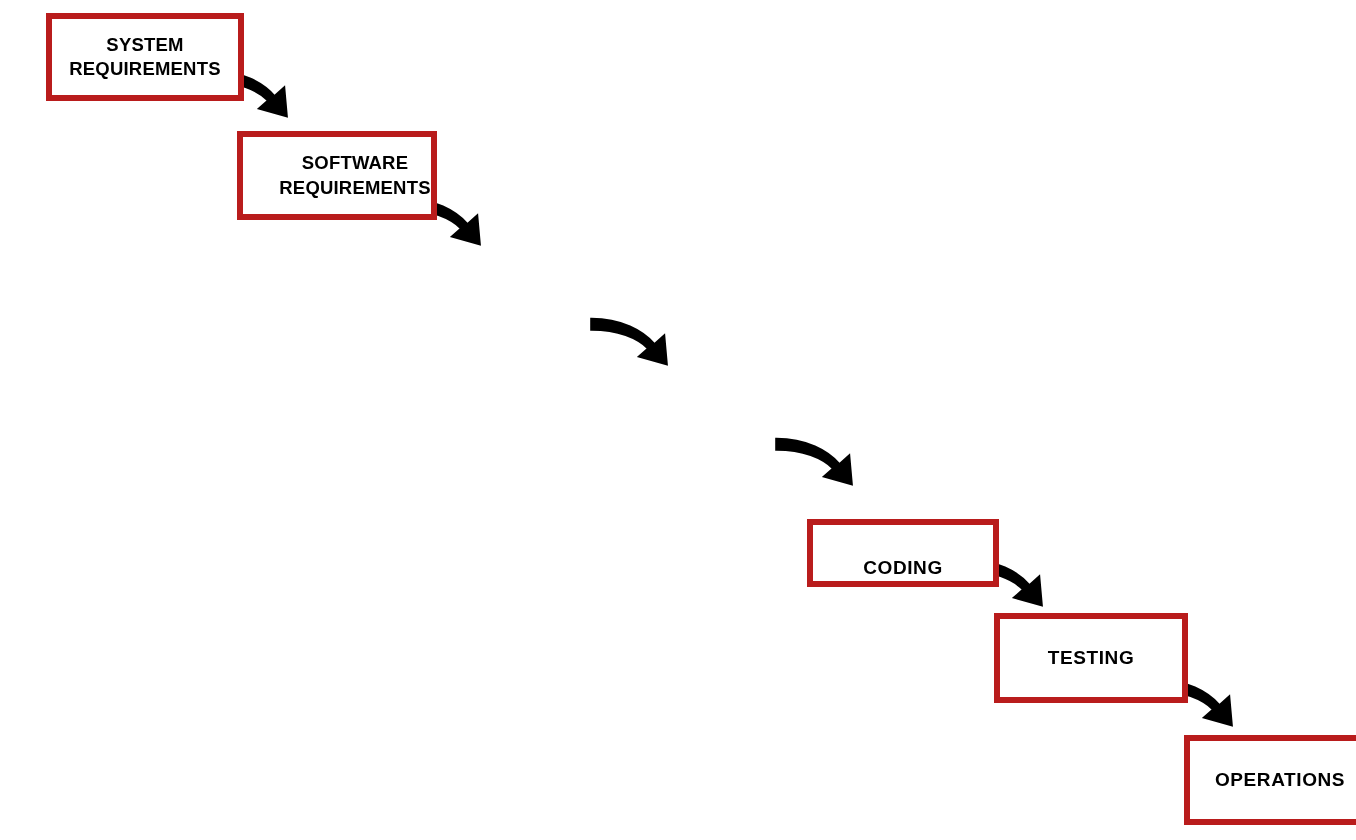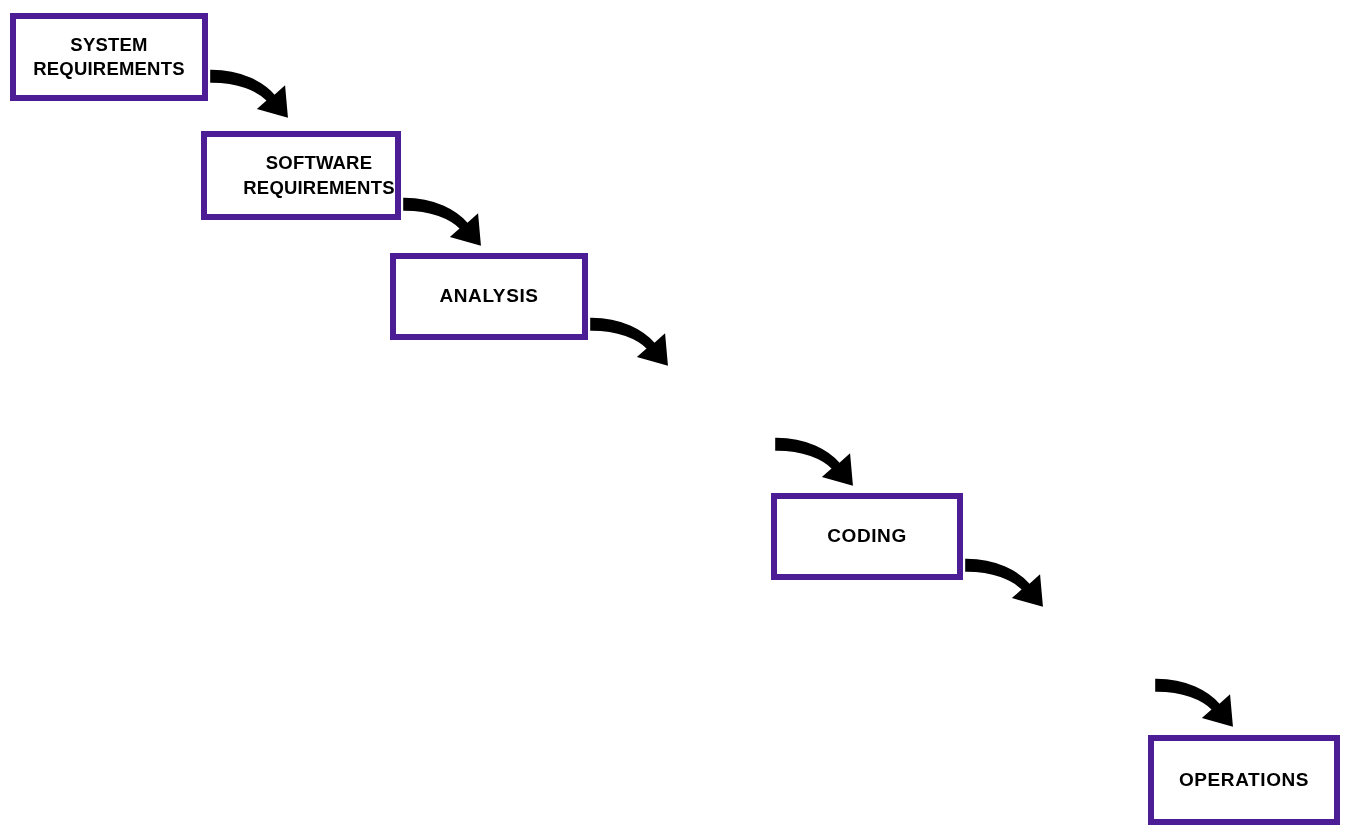--- a/index.html
+++ b/index.html
@@ -21,25 +21,26 @@
     left: 0;
     top: 0;
     width: 1356px;
     height: 840px;
     display: block;
   }
   .stage-box {
     position: absolute;
     box-sizing: border-box;
     background: #ffffff;
-    border: 6px solid #4c1d95;
+    border: 6px solid #b91c1c;
     display: flex;
     align-items: center;
     justify-content: center;
     text-align: center;
+    margin-left: 36px;
   }
   .stage-label {
     font-family: "Liberation Sans", "DejaVu Sans", sans-serif;
     font-weight: bold;
     font-size: 19px;
     line-height: 1.30;
     letter-spacing: 0.6px;
     color: #000000;
     text-transform: uppercase;
     white-space: pre-line;
@@ -100,27 +101,27 @@
   <div class="stage-box" id="box-0" style="left: 10px; top: 13px; width: 198px; height: 88px;">
     <span class="stage-label two-line">SYSTEM
 REQUIREMENTS</span>
   </div>
 
   <div class="stage-box" id="box-1" style="left: 201px; top: 131px; width: 200px; height: 89px; padding-left: 36px;">
     <span class="stage-label two-line">SOFTWARE
 REQUIREMENTS</span>
   </div>
 
-  <div class="stage-box" id="box-2" style="left: 390px; top: 253px; width: 198px; height: 87px;">
-    <span class="stage-label">ANALYSIS</span>
-  </div>
 
 
-  <div class="stage-box" id="box-4" style="left: 771px; top: 493px; width: 192px; height: 87px;">
+  <div class="stage-box" id="box-4" style="left: 771px; top: 519px; width: 192px; height: 68px; align-items: flex-end;">
     <span class="stage-label">CODING</span>
   </div>
 
+  <div class="stage-box" id="box-5" style="left: 958px; top: 613px; width: 194px; height: 90px;">
+    <span class="stage-label">TESTING</span>
+  </div>
 
   <div class="stage-box" id="box-6" style="left: 1148px; top: 735px; width: 192px; height: 90px;">
     <span class="stage-label">OPERATIONS</span>
   </div>
 
 </div>
 
 </body></html>

